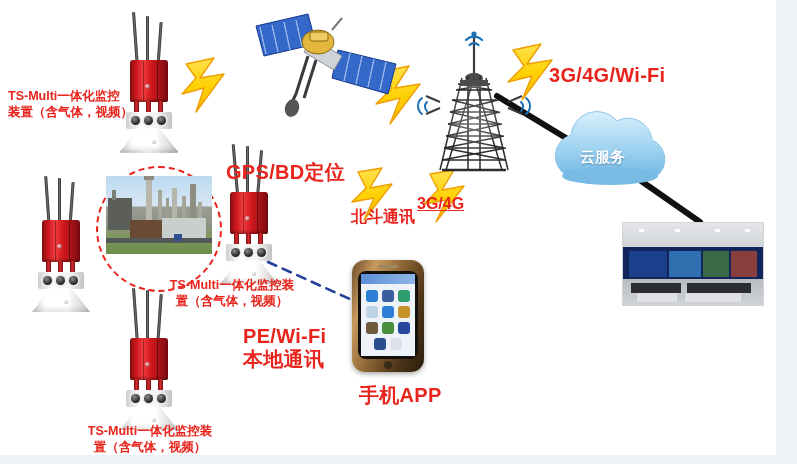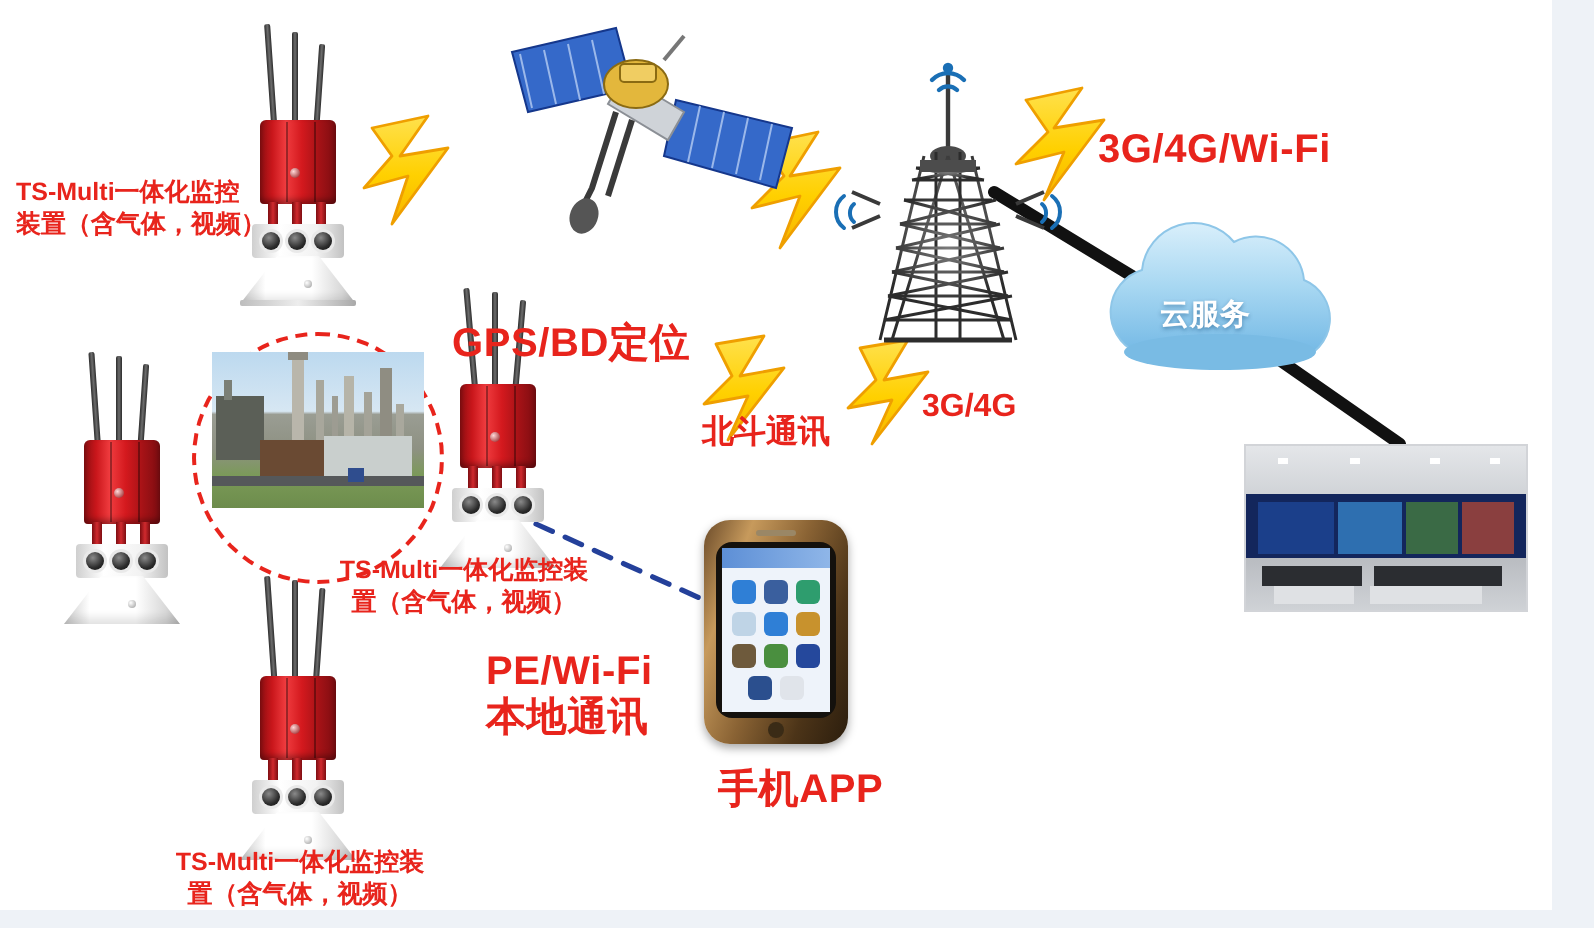--- a/index.html
+++ b/index.html
@@ -296,21 +296,21 @@
   <div class="lbl cn" style="left:160px;top:278px;width:144px;text-align:center;">TS-Multi一体化监控装
 置（含气体，视频）</div>
 
   <div class="lbl cn" style="left:78px;top:424px;width:144px;text-align:center;">TS-Multi一体化监控装
 置（含气体，视频）</div>
 
   <div class="lbl big" style="left:226px;top:116px;margin-top:44px;">GPS/BD定位</div>
 
   <div class="lbl mid" style="left:351px;top:207px;">北斗通讯</div>
 
-  <div class="lbl mid" style="left:461px;top:194px;">3G/4G</div>
+  <div class="lbl mid" style="left:417px;top:194px;text-decoration:underline;">3G/4G</div>
 
   <div class="lbl big" style="left:549px;top:63px;">3G/4G/Wi-Fi</div>
 
   <div class="lbl big" style="left:243px;top:325px;line-height:1.15;">PE/Wi-Fi
 本地通讯</div>
 
   <div class="lbl big" style="left:359px;top:383px;">手机APP</div>
 
 
  </div>

